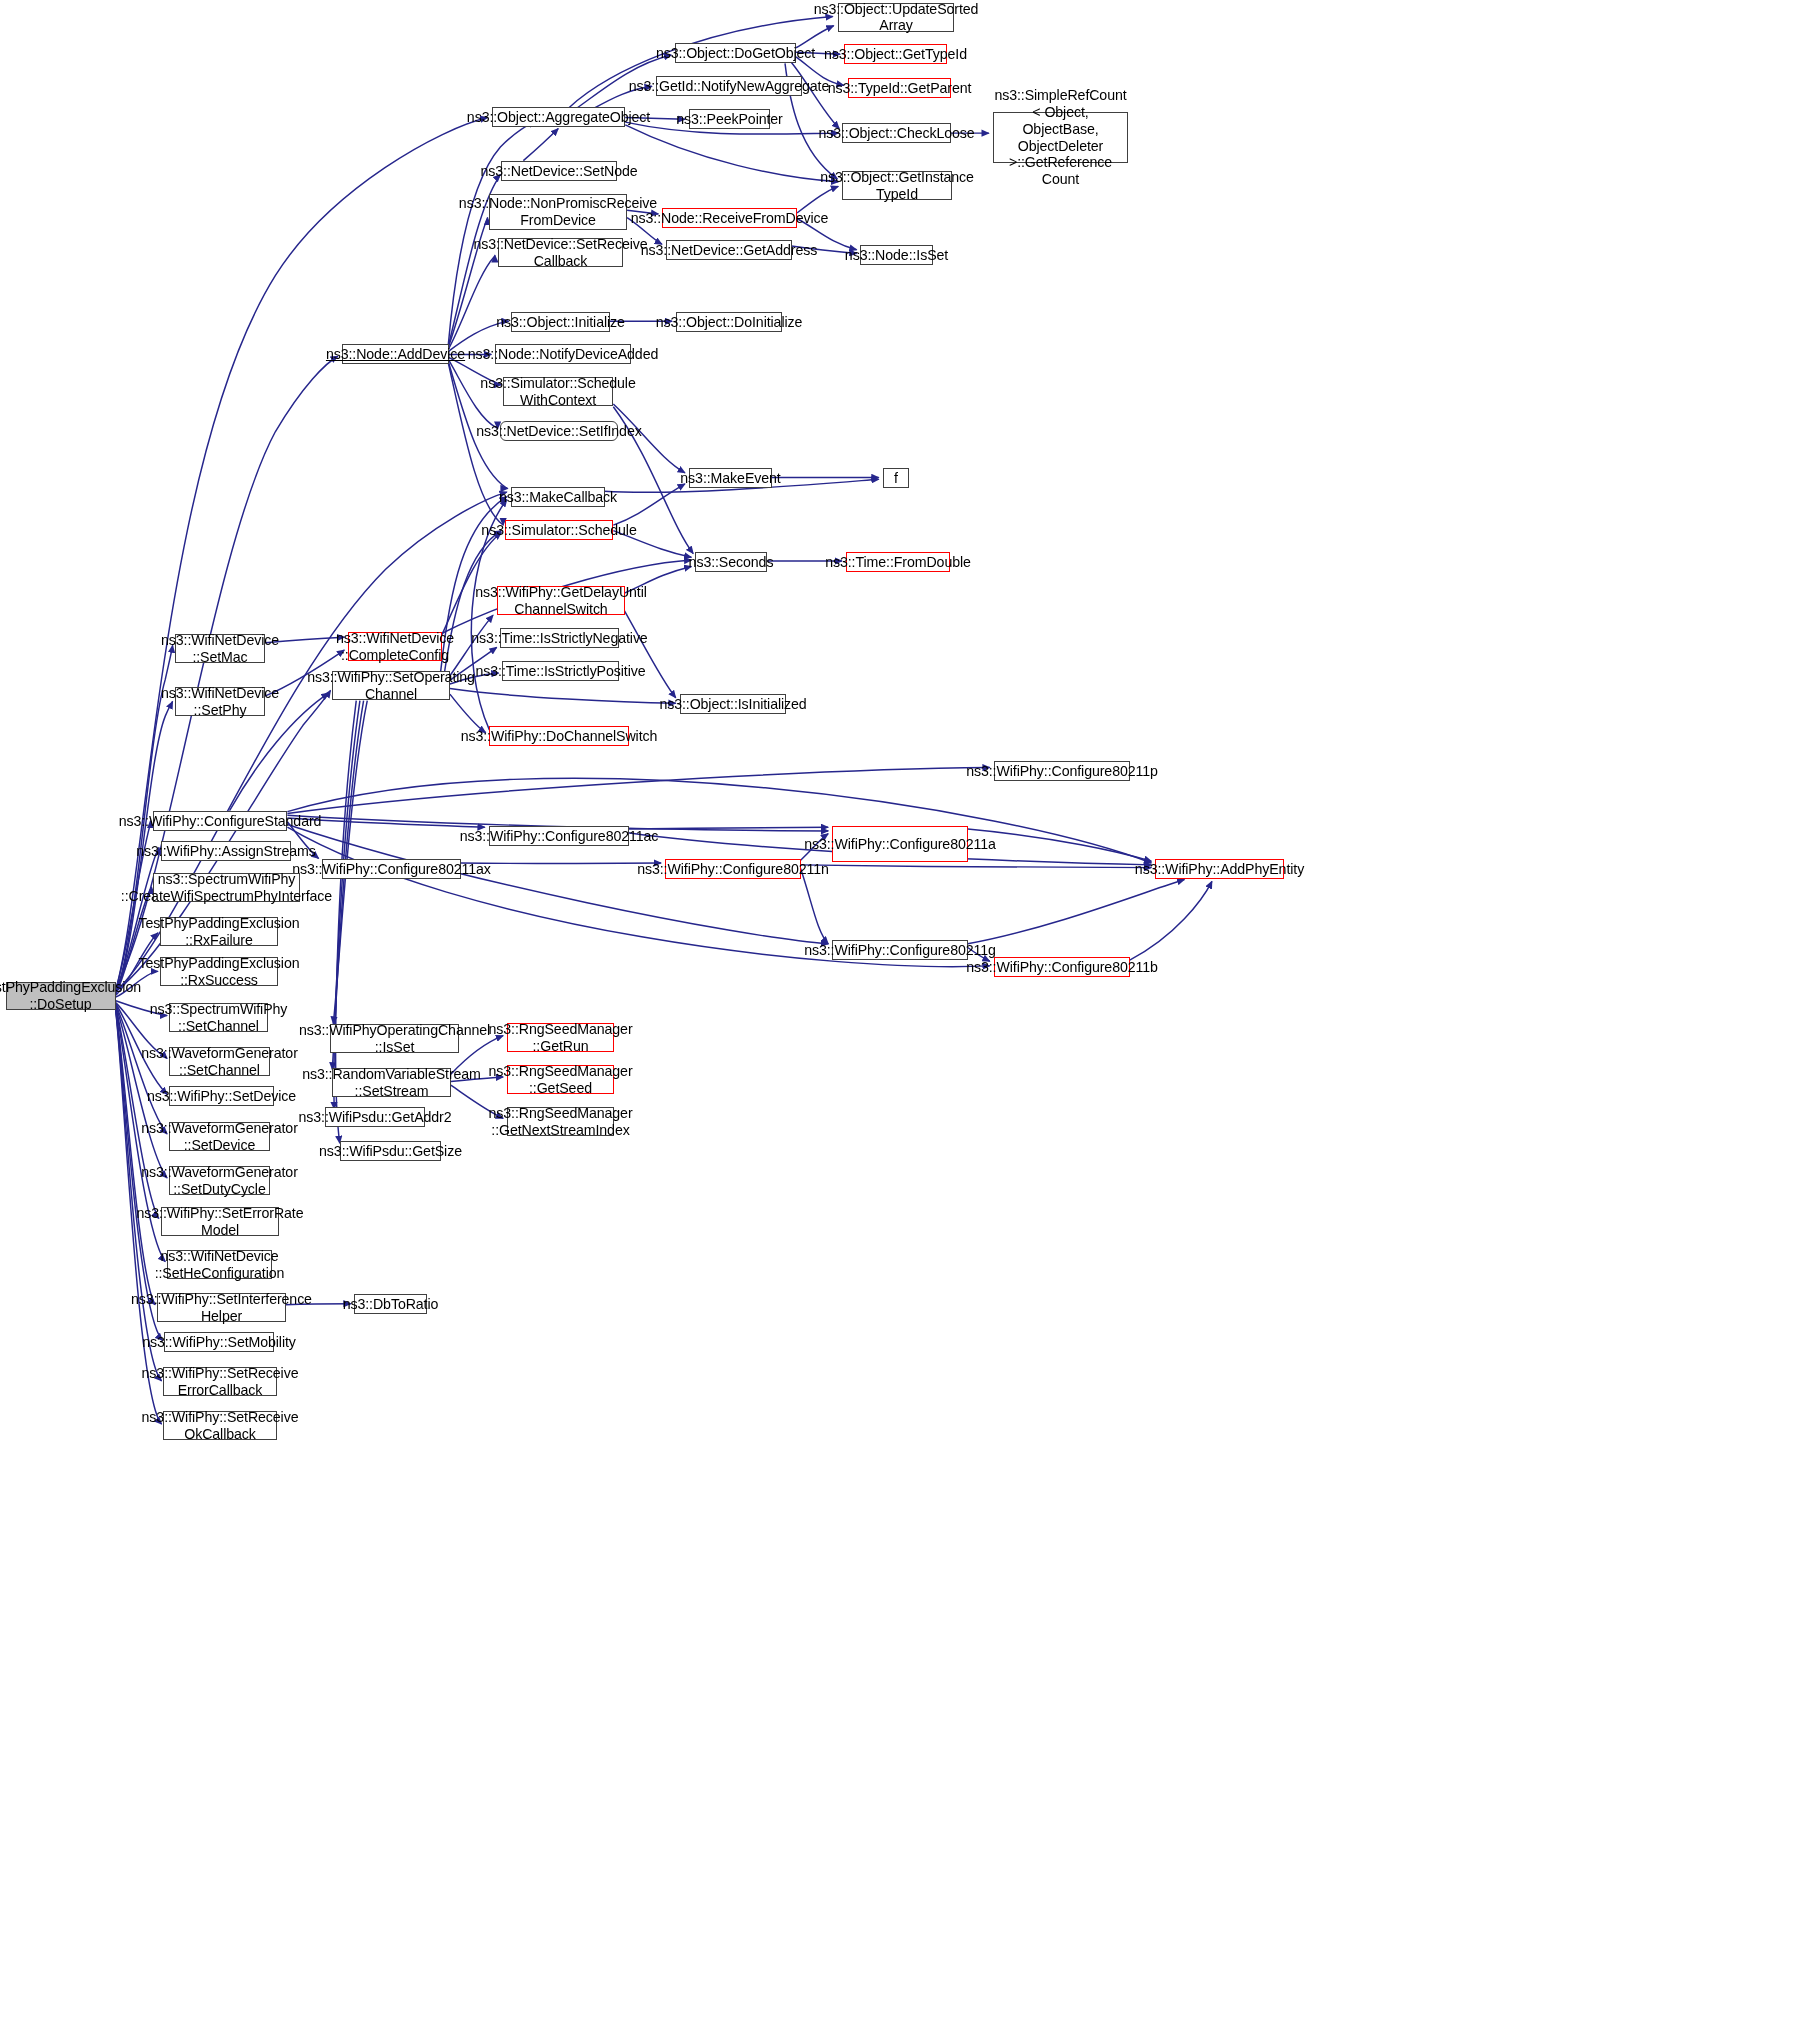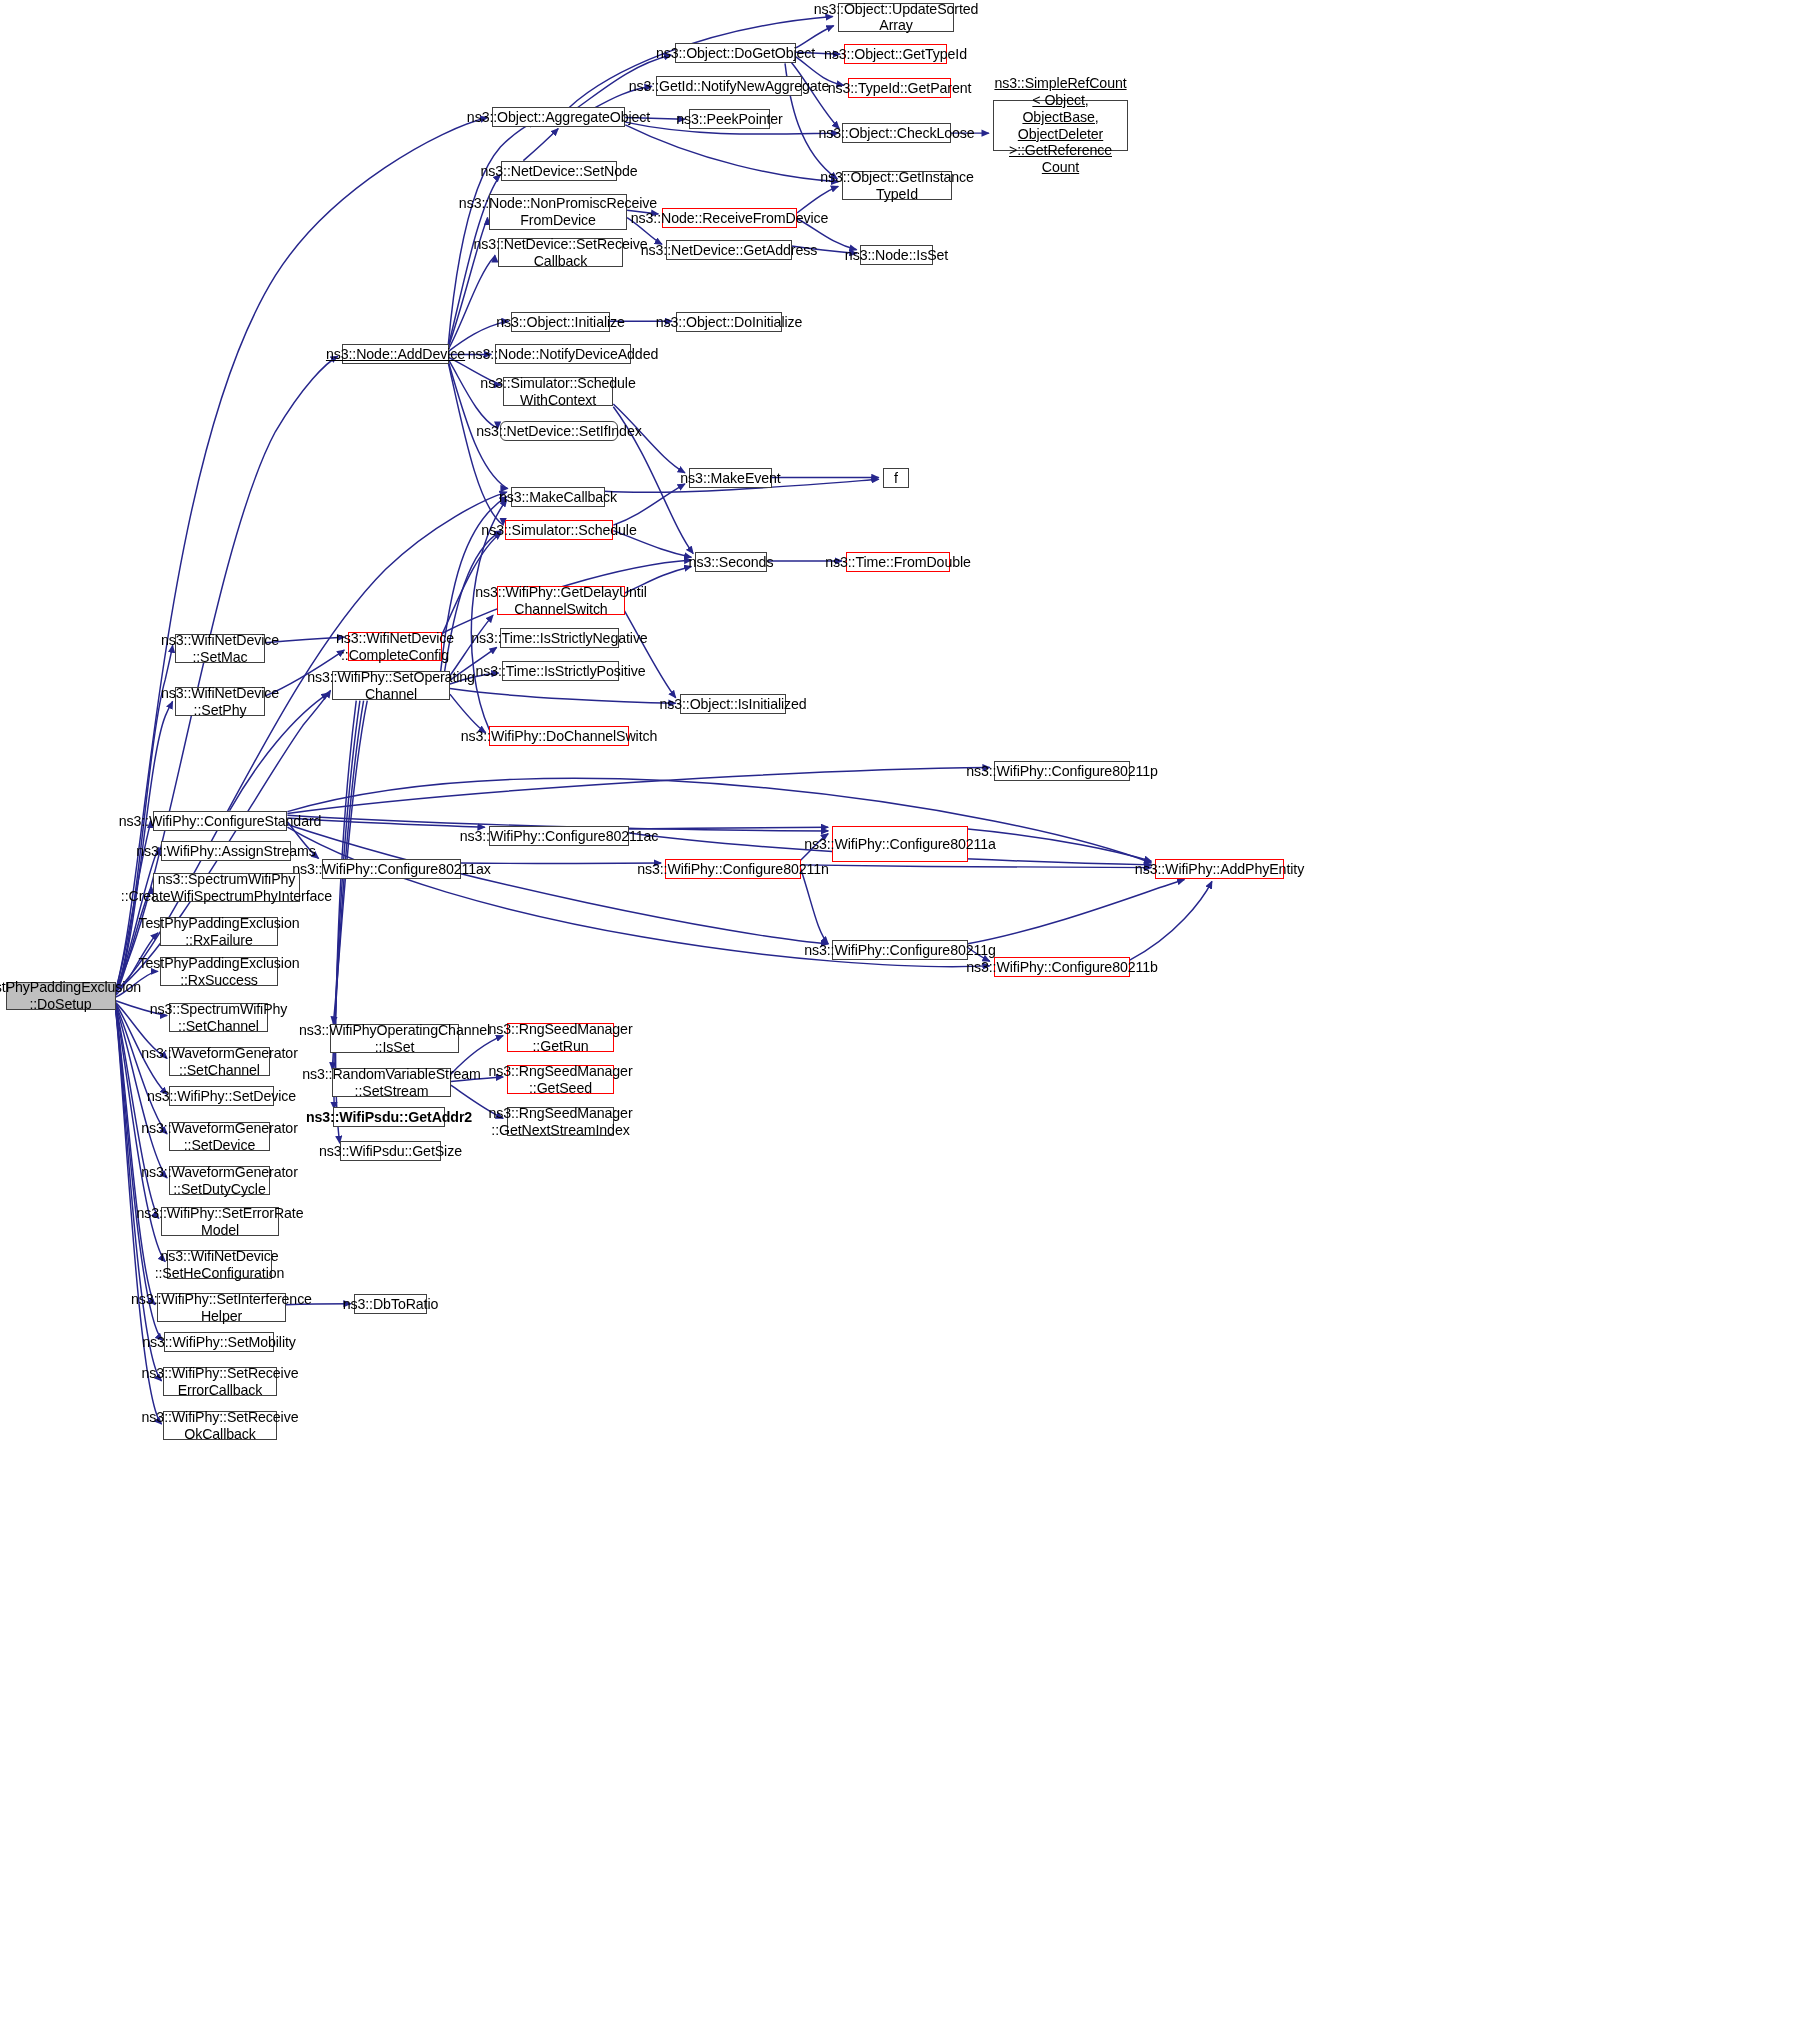--- a/index.html
+++ b/index.html
@@ -163,21 +163,21 @@
 ::DoSetup</div>
       <div class="node" style="left: 492px; top: 107px; width: 133px; height: 20px;">ns3::Object::AggregateObject</div>
       <div class="node" style="left: 838px; top: 2.8px; width: 116px; height: 29px;">ns3::Object::UpdateSorted
 Array</div>
       <div class="node" style="left: 675px; top: 43px; width: 121px; height: 20px;">ns3::Object::DoGetObject</div>
       <div class="node red" style="left: 844px; top: 44px; width: 103px; height: 20px;">ns3::Object::GetTypeId</div>
       <div class="node red" style="left: 848px; top: 78px; width: 103px; height: 20px;">ns3::TypeId::GetParent</div>
       <div class="node" style="left: 656px; top: 76px; width: 146px; height: 20px;">ns3::GetId::NotifyNewAggregate</div>
       <div class="node" style="left: 689px; top: 109px; width: 81px; height: 20px;">ns3::PeekPointer</div>
       <div class="node" style="left: 842px; top: 123px; width: 109px; height: 20px;">ns3::Object::CheckLoose</div>
-      <div class="node" style="left: 993px; top: 100px; width: 135px; height: 51px; text-decoration: underline;">ns3::SimpleRefCount
+      <div class="node" style="left: 993px; top: 112px; width: 135px; height: 51px;">ns3::SimpleRefCount
 &lt; Object, ObjectBase,
 ObjectDeleter &gt;::GetReference
 Count</div>
       <div class="node" style="left: 842px; top: 171px; width: 110px; height: 29px;">ns3::Object::GetInstance
 TypeId</div>
       <div class="node" style="left: 501px; top: 161px; width: 116px; height: 20px;">ns3::NetDevice::SetNode</div>
       <div class="node" style="left: 489px; top: 194px; width: 138px; height: 36px;">ns3::Node::NonPromiscReceive
 FromDevice</div>
       <div class="node red" style="left: 662px; top: 208px; width: 135px; height: 20px;">ns3::Node::ReceiveFromDevice</div>
       <div class="node" style="left: 666px; top: 240px; width: 126px; height: 20px;">ns3::NetDevice::GetAddress</div>
@@ -235,21 +235,21 @@
 ::GetRun</div>
       <div class="node" style="left: 169px; top: 1047px; width: 101px; height: 29px;">ns3::WaveformGenerator
 ::SetChannel</div>
       <div class="node" style="left: 332px; top: 1068px; width: 119px; height: 29px;">ns3::RandomVariableStream
 ::SetStream</div>
       <div class="node red" style="left: 507px; top: 1065px; width: 107px; height: 29px;">ns3::RngSeedManager
 ::GetSeed</div>
       <div class="node" style="left: 169px; top: 1086px; width: 105px; height: 20px;">ns3::WifiPhy::SetDevice</div>
       <div class="node" style="left: 507px; top: 1107px; width: 107px; height: 29px;">ns3::RngSeedManager
 ::GetNextStreamIndex</div>
-      <div class="node" style="left: 333px; top: 1107px; width: 112px; height: 20px; font-weight: bold;">ns3::WifiPsdu::GetAddr2</div>
+      <div class="node" style="left: 325px; top: 1107px; width: 100px; height: 20px;">ns3::WifiPsdu::GetAddr2</div>
       <div class="node" style="left: 169px; top: 1122px; width: 101px; height: 29px;">ns3::WaveformGenerator
 ::SetDevice</div>
       <div class="node" style="left: 340px; top: 1141px; width: 101px; height: 20px;">ns3::WifiPsdu::GetSize</div>
       <div class="node" style="left: 169px; top: 1166px; width: 101px; height: 29px;">ns3::WaveformGenerator
 ::SetDutyCycle</div>
       <div class="node" style="left: 161px; top: 1207px; width: 118px; height: 29px;">ns3::WifiPhy::SetErrorRate
 Model</div>
       <div class="node" style="left: 167px; top: 1250px; width: 105px; height: 29px;">ns3::WifiNetDevice
 ::SetHeConfiguration</div>
       <div class="node" style="left: 157px; top: 1293px; width: 129px; height: 29px;">ns3::WifiPhy::SetInterference

